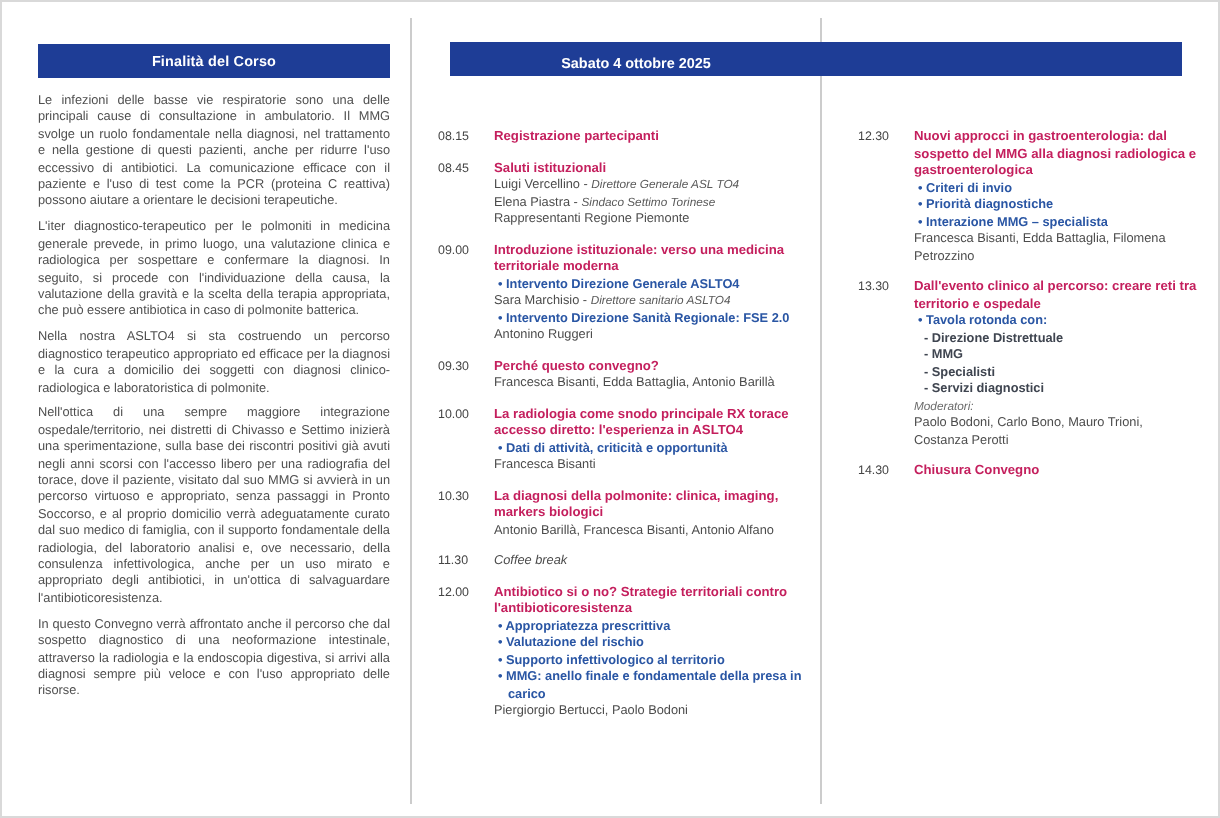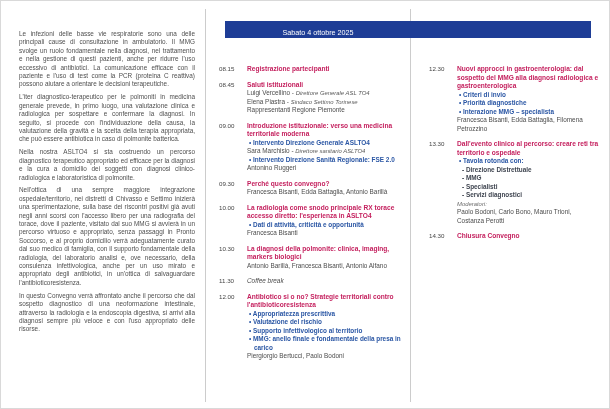--- a/index.html
+++ b/index.html
@@ -28,21 +28,21 @@
     font-size:6.4px; line-height:8.4px; text-align:justify;
     color:#4f4f4f; margin-bottom:4.5px;
   }
   
   .date-bar {
     position:absolute; left:224px; top:20px; width:366px; height:17px;
     background:#1e3d96;
   }
   .date-bar span {
     display:inline-block; width:186px; text-align:center;
-    color:#ffffff; font-weight:normal; font-size:7.2px; line-height:17px;
+    color:#ffffff; font-weight:bold; font-size:7.2px; line-height:17px;
   }
   
   .sched { position:absolute; top:64px; }
   .sched.c1 { left:218px; width:184px; }
   .sched.c2 { left:428px; width:170px; }
   .item { display:flex; margin-bottom:7px; }
   .time {
     width:23px; flex-shrink:0; margin-right:5px;
     font-size:6.2px; line-height:8.5px; color:#454545;
   }
@@ -53,20 +53,21 @@
   .ln.speaker { color:#4c4c4c; }
   .ln.speaker .it { font-style:italic; font-size:5.9px; color:#5a5a5a; }
   .ln.dash { color:#3f4550; font-weight:600; padding-left:5px; }
   .ln.note { color:#6b6b6b; font-style:italic; font-size:5.9px; }
   .ln.cbreak { color:#4c4c4c; font-style:italic; }
 </style>
 </head>
 <body>
 
 <div class="left-panel">
+  <div class="panel-header">Finalità del Corso</div>
   <div class="paras" id="left-paras">
       <p>Le infezioni delle basse vie respiratorie sono una delle principali cause di consultazione in ambulatorio. Il MMG svolge un ruolo fondamentale nella diagnosi, nel trattamento e nella gestione di questi pazienti, anche per ridurre l'uso eccessivo di antibiotici. La comunicazione efficace con il paziente e l'uso di test come la PCR (proteina C reattiva) possono aiutare a orientare le decisioni terapeutiche.</p>
       <p>L'iter diagnostico-terapeutico per le polmoniti in medicina generale prevede, in primo luogo, una valutazione clinica e radiologica per sospettare e confermare la diagnosi. In seguito, si procede con l'individuazione della causa, la valutazione della gravità e la scelta della terapia appropriata, che può essere antibiotica in caso di polmonite batterica.</p>
       <p>Nella nostra ASLTO4 si sta costruendo un percorso diagnostico terapeutico appropriato ed efficace per la diagnosi e la cura a domicilio dei soggetti con diagnosi clinico-radiologica e laboratoristica di polmonite.</p>
       <p>Nell'ottica di una sempre maggiore integrazione ospedale/territorio, nei distretti di Chivasso e Settimo inizierà una sperimentazione, sulla base dei riscontri positivi già avuti negli anni scorsi con l'accesso libero per una radiografia del torace, dove il paziente, visitato dal suo MMG si avvierà in un percorso virtuoso e appropriato, senza passaggi in Pronto Soccorso, e al proprio domicilio verrà adeguatamente curato dal suo medico di famiglia, con il supporto fondamentale della radiologia, del laboratorio analisi e, ove necessario, della consulenza infettivologica, anche per un uso mirato e appropriato degli antibiotici, in un'ottica di salvaguardare l'antibioticoresistenza.</p>
       <p>In questo Convegno verrà affrontato anche il percorso che dal sospetto diagnostico di una neoformazione intestinale, attraverso la radiologia e la endoscopia digestiva, si arrivi alla diagnosi sempre più veloce e con l'uso appropriato delle risorse.</p>
     </div>
 </div>
 
 <div class="vdiv" style="left:204px"></div>

